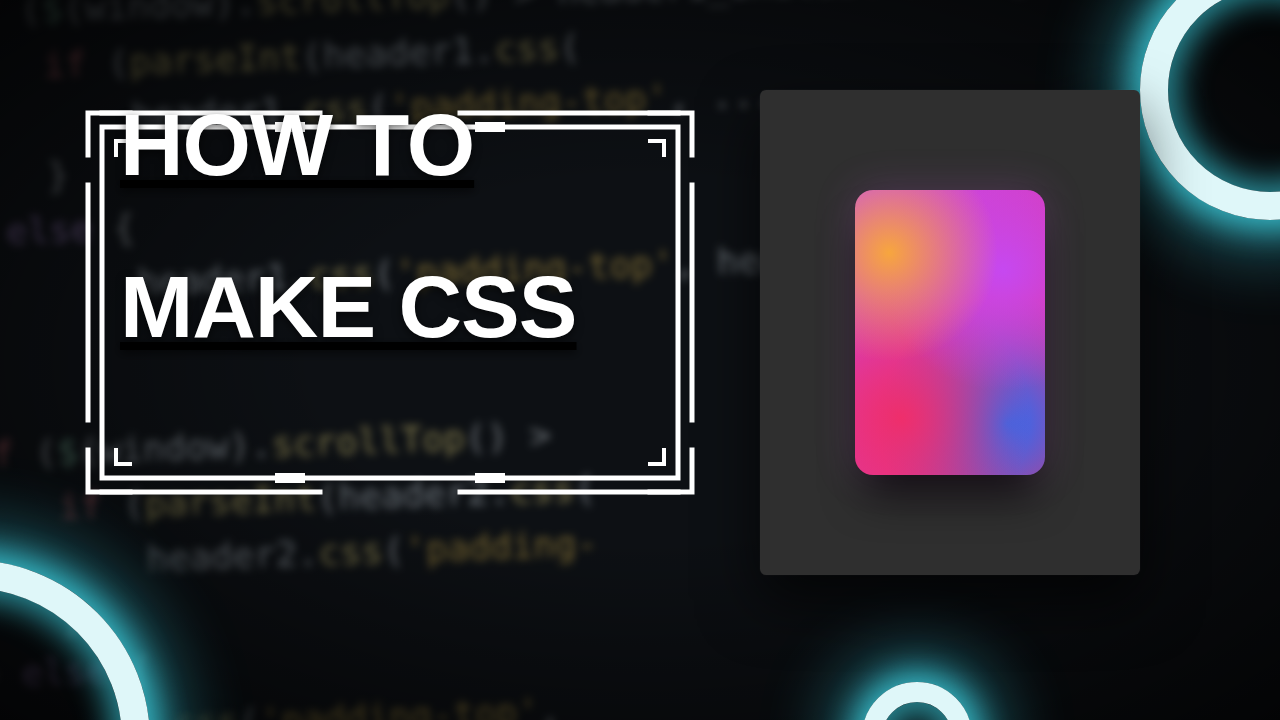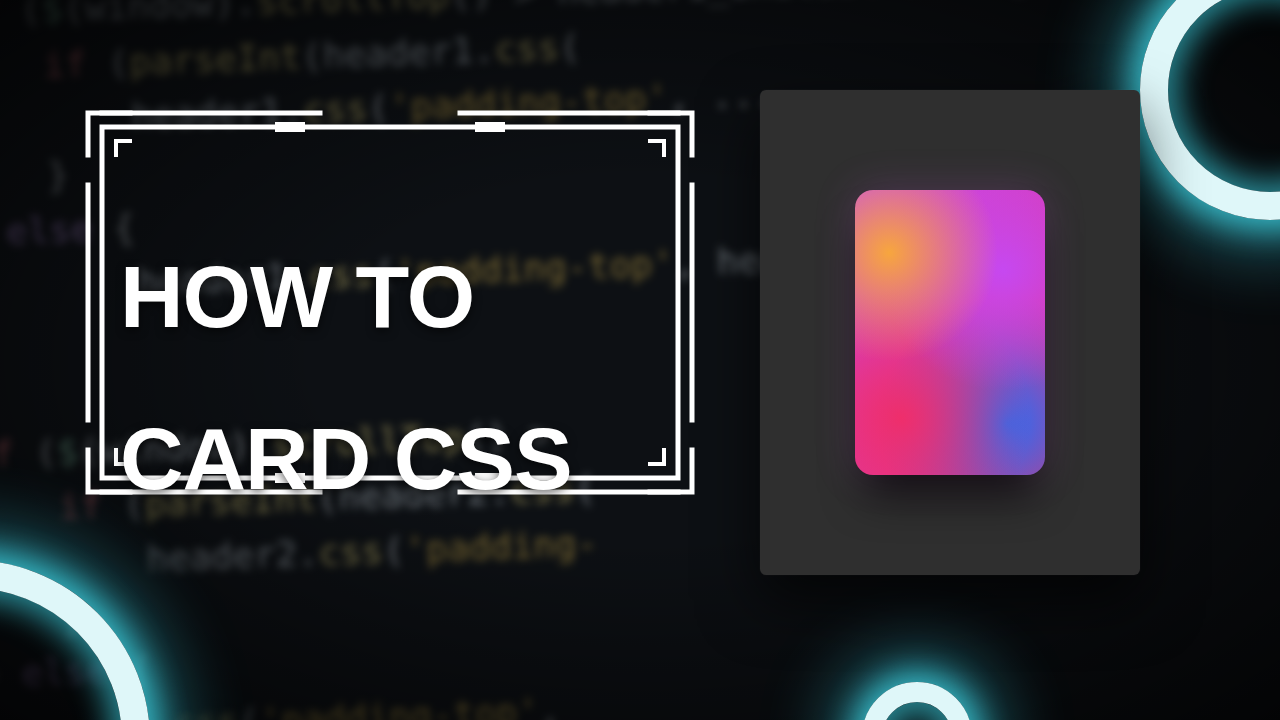--- a/index.html
+++ b/index.html
@@ -47,22 +47,23 @@
   
   .title-frame-wrap {
     position:absolute; left:80px; top:105px;
     width:620px; height:395px;
   }
   .title-frame {
     position:absolute; inset:0;
   }
   .title {
     position:absolute; inset:0;
-    display:flex; align-items:flex-end;
+    display:flex; align-items:flex-start;
     padding:0 40px;
+    text-decoration:underline;
   }
   .title span{
     font-weight:900;
     font-size:88px;
     line-height:.92;
     letter-spacing:-1px;
     color:#ffffff;
     text-shadow:0 3px 10px rgba(0,0,0,.6);
   }
   
@@ -138,21 +139,21 @@
         <polyline points="570,387 612,387 612,345"></polyline>
         <polyline points="570,359 584,359 584,345" stroke-width="4"></polyline>
 
         <line x1="200" y1="22" x2="220" y2="22" stroke-width="10"></line>
         <line x1="400" y1="22" x2="420" y2="22" stroke-width="10"></line>
         <line x1="200" y1="373" x2="220" y2="373" stroke-width="10"></line>
         <line x1="400" y1="373" x2="420" y2="373" stroke-width="10"></line>
       </g>
     </svg>
     <div class="title">
-      <span><span>HOW TO</span><br><br><span>CARD CSS</span></span>
+      <span><span>HOW TO</span><br><br><span>MAKE CSS</span></span>
     </div>
   </div>
 
   <div class="panel">
     <div class="card"></div>
   </div>
 
 </div>
 
 </body></html>

